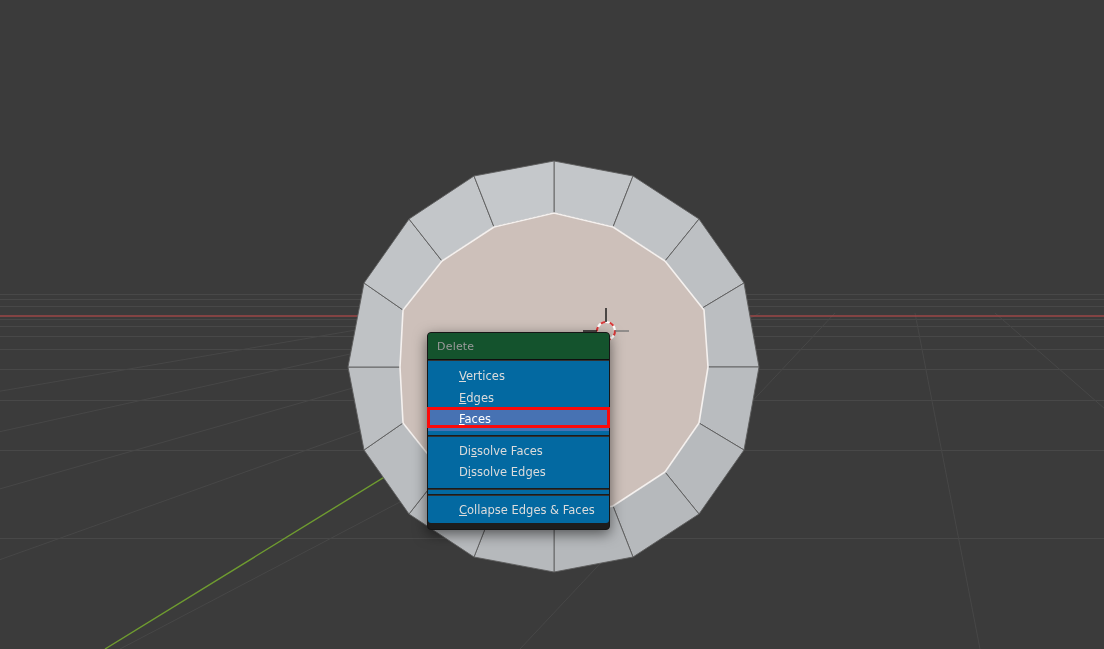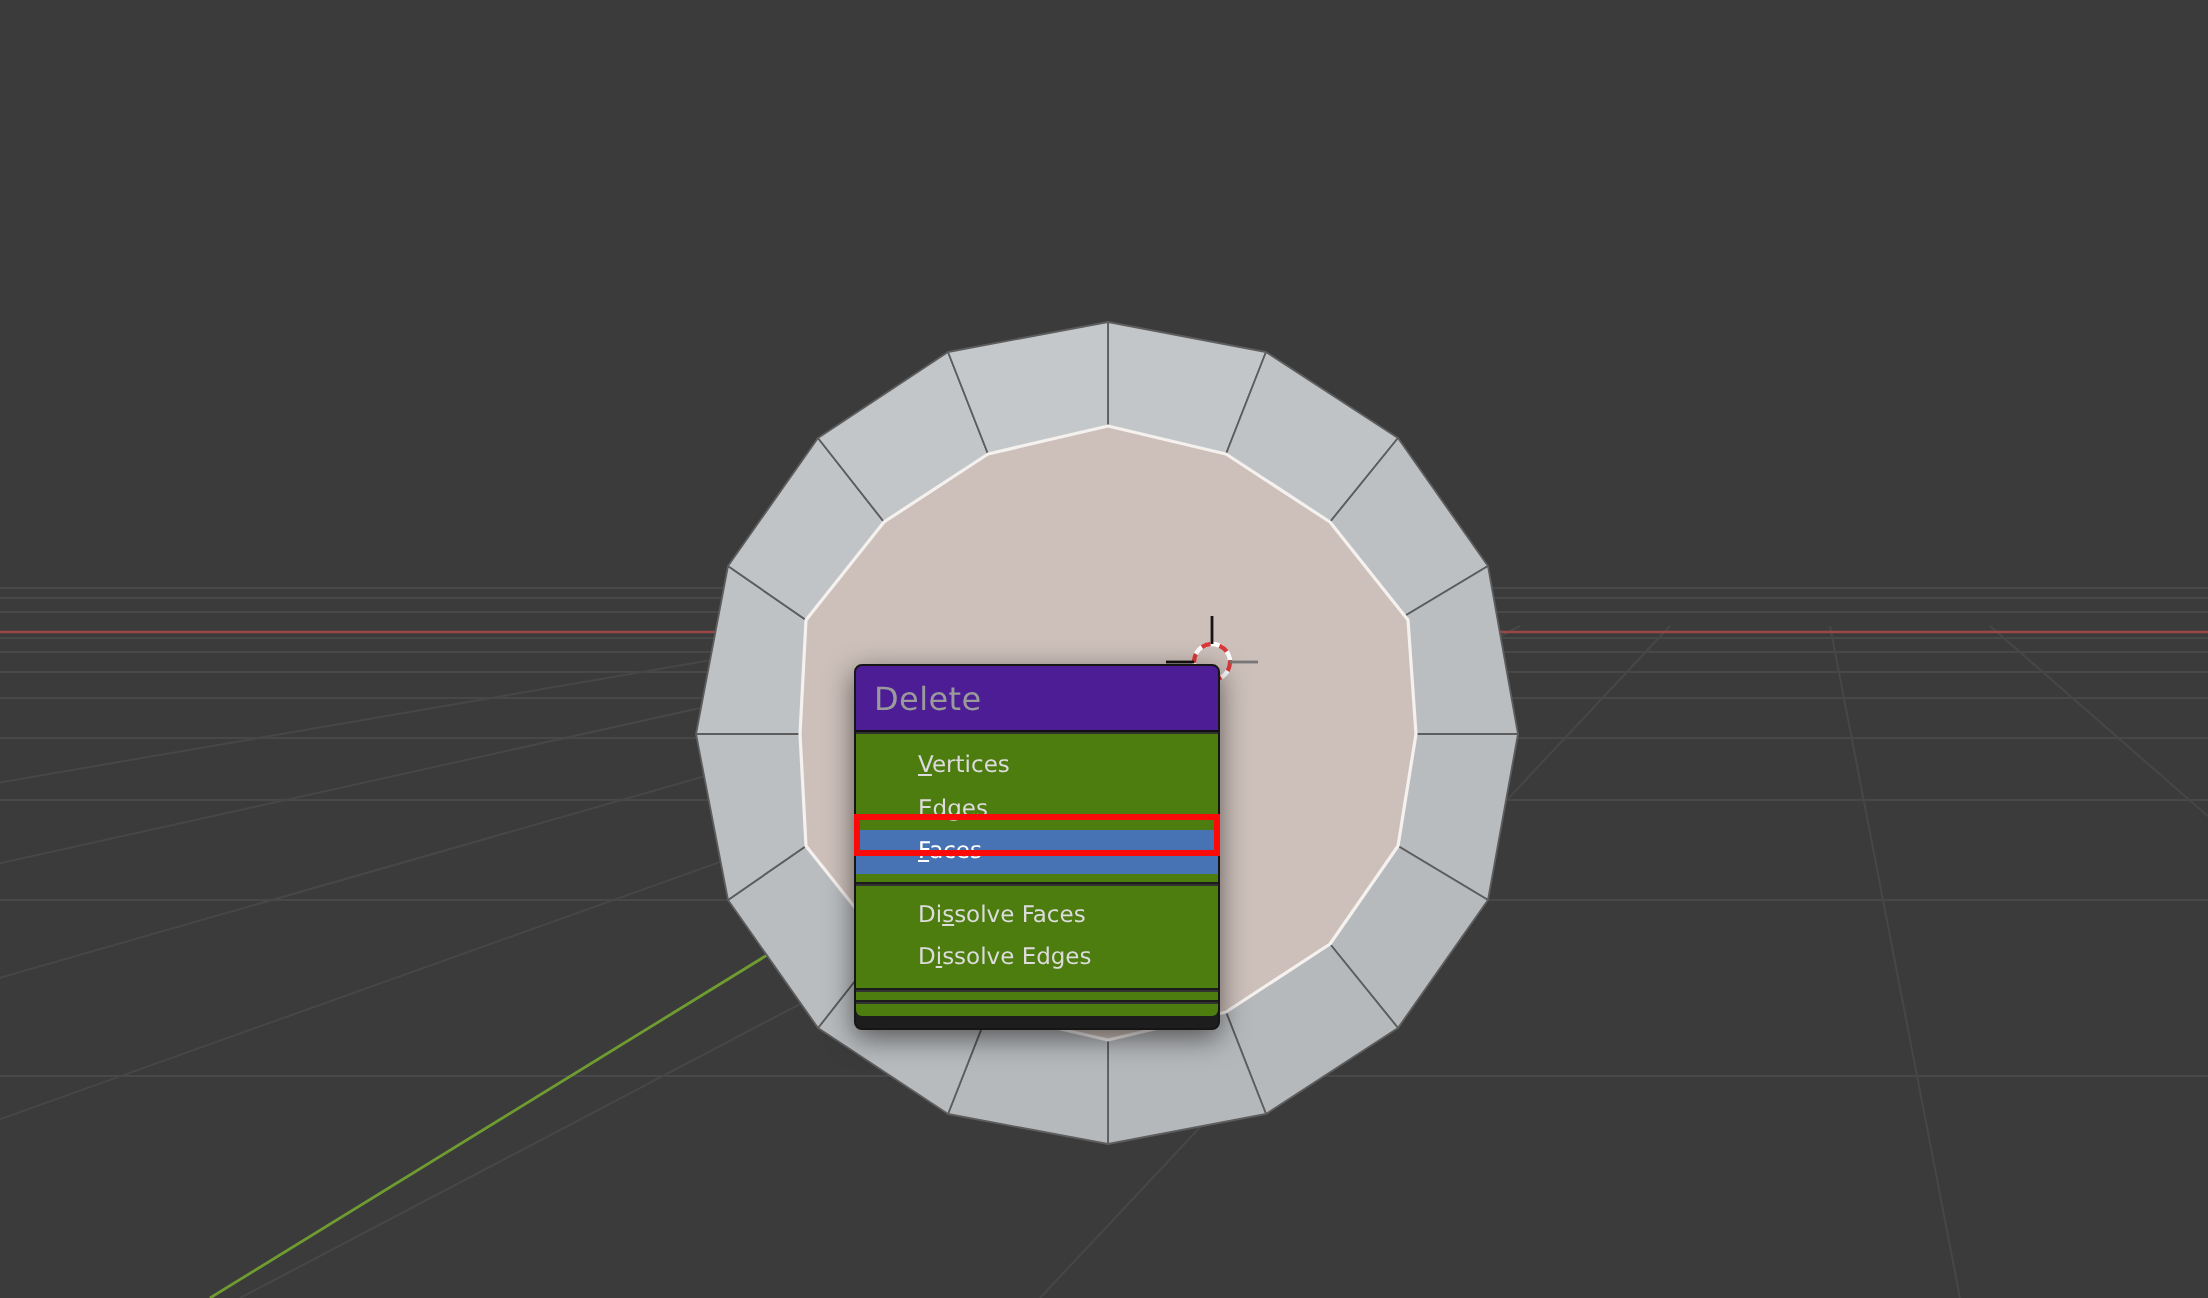--- a/index.html
+++ b/index.html
@@ -41,34 +41,34 @@
     background: #1d1d1d;
     border: 1px solid #161616;
     border-radius: 4px;
     box-shadow: 0 4px 14px rgba(0,0,0,0.55);
     padding: 0 0 6px 0;
     box-sizing: border-box;
     z-index: 30;
   }
   #delete-menu .menu-title {
     color: #9a9a9a;
-    font-size: 16px;
+    font-size: 11px;
     padding: 7px 0 6px 9px;
     letter-spacing: 0.2px;
-    background: #4c1d95;
+    background: #14532d;
     border-radius: 3px 3px 0 0;
   }
   #delete-menu .title-rule {
     height: 1px;
     background: #0f0f0f;
     border-bottom: 1px solid #313131;
     margin: 0;
   }
   .menu-list {
-    background: #4d7c0f;
+    background: #0369a1;
     padding: 5px 0 2px 0;
     border-radius: 0 0 3px 3px;
   }
   .menu-item {
     color: #dcdcdc;
     font-size: 11.5px;
     line-height: 21.5px;
     height: 21.5px;
     padding: 0 8px 0 31px;
     white-space: nowrap;
@@ -182,16 +182,17 @@
   <div class="menu-list">
 
   <div class="menu-item"><span class="acc">V</span>ertices</div>
       <div class="menu-item"><span class="acc">E</span>dges</div>
       <div class="menu-item selected" style="background: rgb(71, 114, 179);"><span class="acc">F</span>aces</div>
       <div class="menu-sep"></div>
       <div class="menu-item">Di<span class="acc">s</span>solve Faces</div>
       <div class="menu-item">D<span class="acc">i</span>ssolve Edges</div>
       <div class="menu-sep"></div>
       <div class="menu-sep"></div>
+      <div class="menu-item"><span class="acc">C</span>ollapse Edges &amp; Faces</div>
     </div>
 </div>
 
 <div id="highlight-box" style="border-color: rgb(251, 10, 10);"></div>
 
 </body></html>

